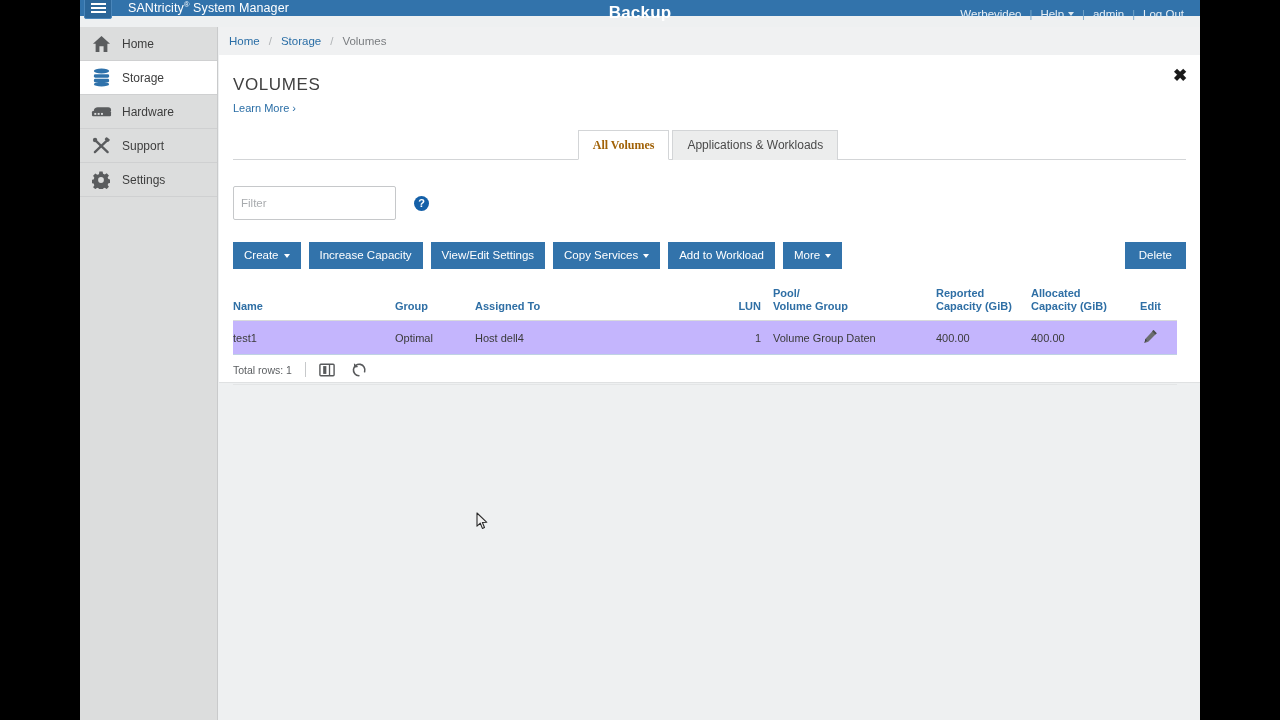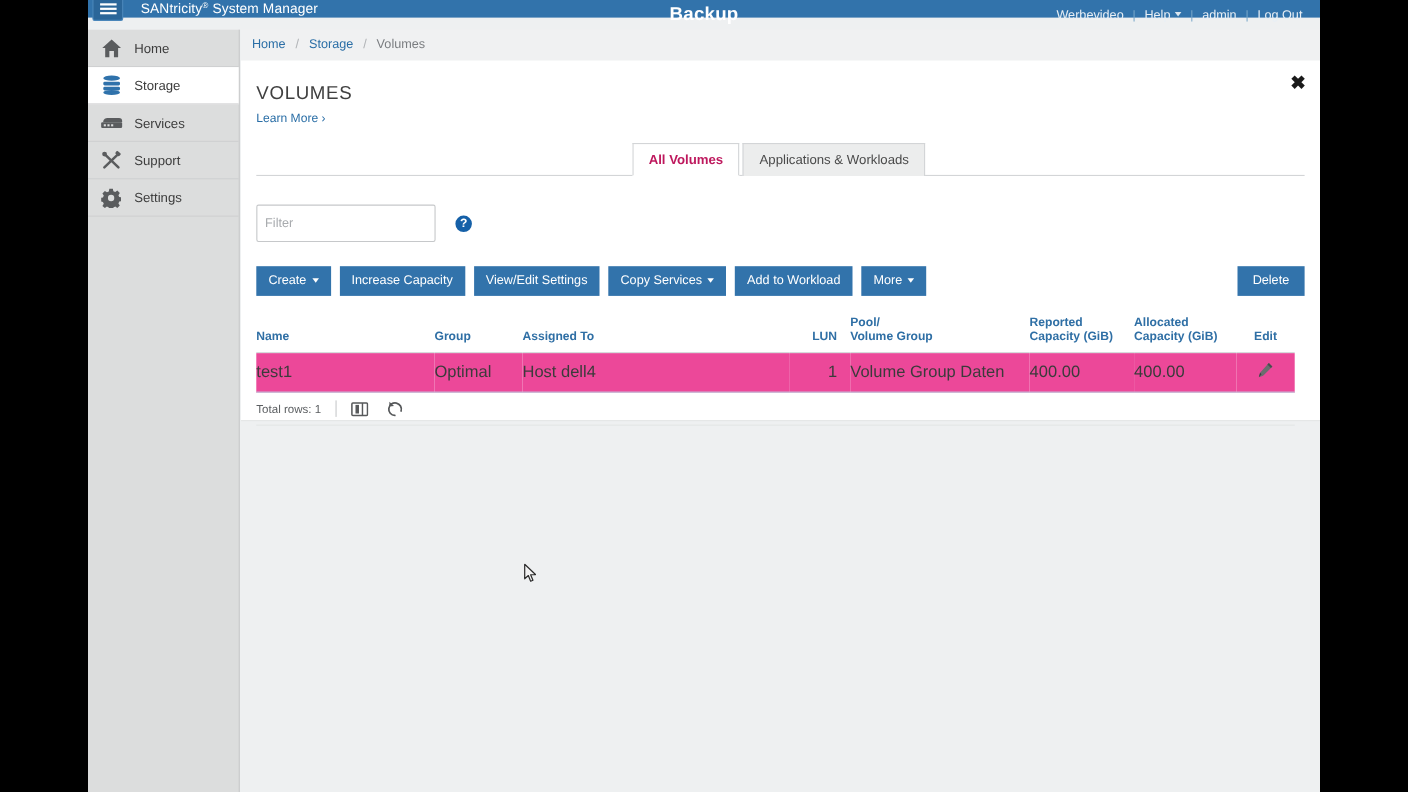--- a/index.html
+++ b/index.html
@@ -176,22 +176,23 @@
     border: 1px solid #d3d5d7;
     border-bottom: none;
     margin-right: 3px;
     cursor: pointer;
     position: relative;
     top: 1px;
   }
   .tab.active {
     background: #fff;
     font-weight: bold;
-    color: #be185d;
+    color: #a16207;
     border-bottom: 1px solid #fff;
+    font-family: Liberation Serif, serif;
   }
 
   
   .filterrow {
     display: flex; align-items: center;
     margin: 26px 0 0 14px;
   }
   .filter-input {
     width: 163px; height: 25px;
     border: 1px solid #c6c8ca;
@@ -252,24 +253,24 @@
     font-size: 11px;
     font-weight: bold;
     color: #2f6fa5;
     text-align: left;
     vertical-align: bottom;
     padding: 0 0 7px 0;
     border-bottom: 1px solid #d8dadc;
     line-height: 13px;
   }
   .tbl td {
-    font-size: 15px;
+    font-size: 11px;
     color: #3b3b3b;
     padding: 8px 0;
-    background: #ec4899;
+    background: #c4b5fd;
     border-bottom: 1px solid #bfd2e3;
   }
   .c-name { width: 162px; }
   .c-status { width: 80px; }
   .c-assigned { width: 243px; }
   .c-lun { width: 55px; text-align: right; padding-right: 12px !important; }
   .c-pool { width: 163px; }
   .c-reported { width: 95px; }
   .c-allocated { width: 93px; }
   .c-edit { width: 53px; text-align: center; }
@@ -359,21 +360,21 @@
       <div class="nav-item">
         <span class="nav-ico">
           <svg width="21" height="14" viewBox="0 0 22 14">
             <path d="M3 5 Q4 2 7 2 L18 2 Q21 2 21 5 L21 6 L3 6 Z" fill="#5a5c5e"></path>
             <rect x="1" y="6" width="20" height="5.5" rx="1.2" fill="#5a5c5e"></rect>
             <rect x="3.5" y="8" width="2" height="2" fill="#dcdddd"></rect>
             <rect x="7" y="8" width="2" height="2" fill="#dcdddd"></rect>
             <rect x="10.5" y="8" width="2" height="2" fill="#dcdddd"></rect>
           </svg>
         </span>
-        <span class="nav-label">Services</span>
+        <span class="nav-label">Hardware</span>
       </div>
 
       <div class="nav-item">
         <span class="nav-ico">
           <svg width="19" height="18" viewBox="0 0 20 19">
             <g stroke="#5a5c5e" stroke-width="2.4" fill="none" stroke-linecap="round">
               <line x1="3" y1="3" x2="16.5" y2="16"></line>
               <line x1="16.5" y1="3" x2="3" y2="16"></line>
             </g>
             <circle cx="3.2" cy="3.2" r="2.3" fill="#5a5c5e"></circle>

